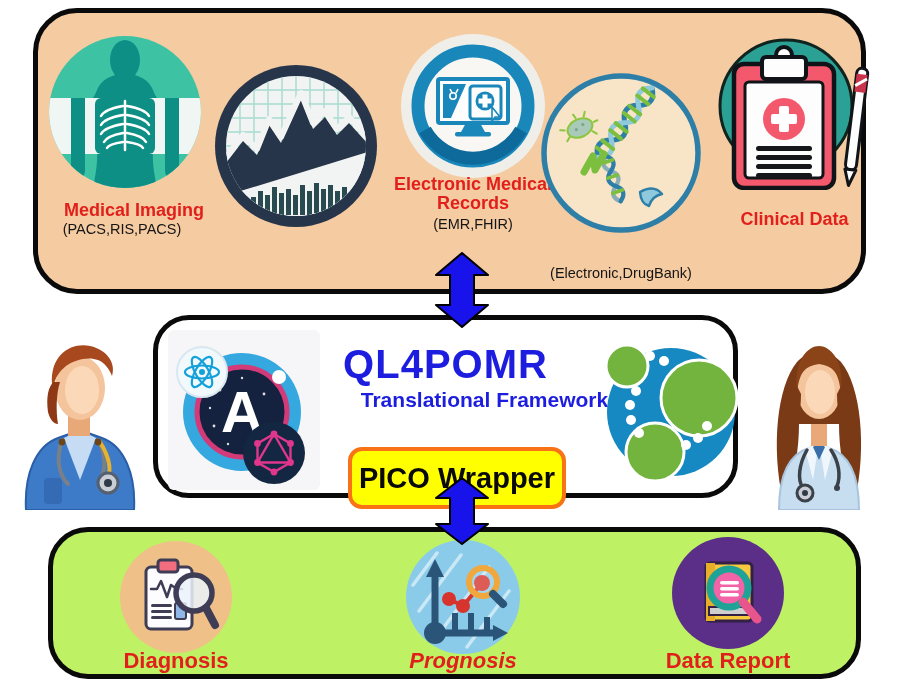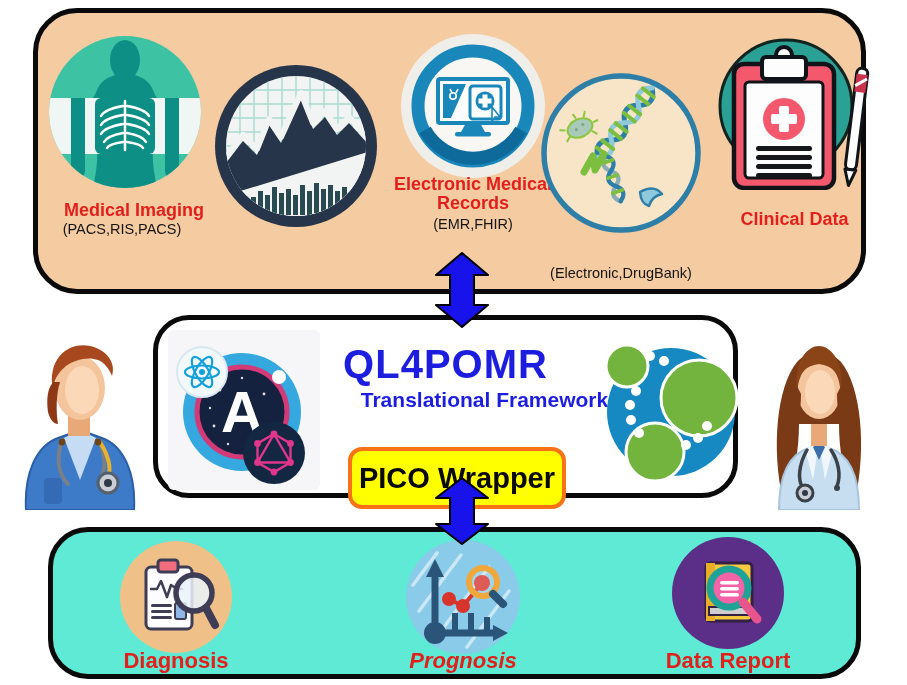--- a/index.html
+++ b/index.html
@@ -2,21 +2,21 @@
 <html><head>
 <meta charset="utf-8">
 <style>
   html,body{margin:0;padding:0;background:#ffffff;}
   #canvas{position:relative;width:907px;height:685px;background:#ffffff;overflow:hidden;
           font-family:"Liberation Sans", sans-serif;}
   .abs{position:absolute;}
   .panel{position:absolute;border:5px solid #0a0a0a;box-sizing:border-box;}
   #top-panel{left:33px;top:8px;width:833px;height:286px;background:#f5cba2;border-radius:44px;z-index:1;}
   #mid-panel{left:153px;top:315px;width:585px;height:183px;background:#ffffff;border-radius:36px;z-index:1;}
-  #bottom-panel{left:48px;top:527px;width:813px;height:152px;background:#5eead4;border-radius:40px;z-index:1;}
+  #bottom-panel{left:48px;top:527px;width:813px;height:152px;background:#bef264;border-radius:40px;z-index:1;}
   .src-label{position:absolute;text-align:center;font-weight:bold;color:#e2201b;font-size:18px;line-height:1.05;}
   .src-sub{position:absolute;text-align:center;color:#151515;font-size:14.5px;font-weight:normal;line-height:1.1;}
   .out-label{position:absolute;text-align:center;font-weight:bold;color:#e2201b;font-size:22px;}
   #ql-title{position:absolute;left:0;top:22px;width:100%;text-align:center;color:#1d1ddf;
             font-size:40px;font-weight:bold;letter-spacing:1px;}
   #ql-sub{position:absolute;left:0;top:68px;width:100%;text-align:center;color:#1d1ddf;
           font-size:21px;font-weight:bold;padding-left:39px;}
   #pico-box{position:absolute;left:190px;top:100px;width:218px;height:62px;background:#ffff00;
             border:4px solid #f97316;border-radius:14px;box-sizing:border-box;
             display:flex;align-items:center;justify-content:center;

